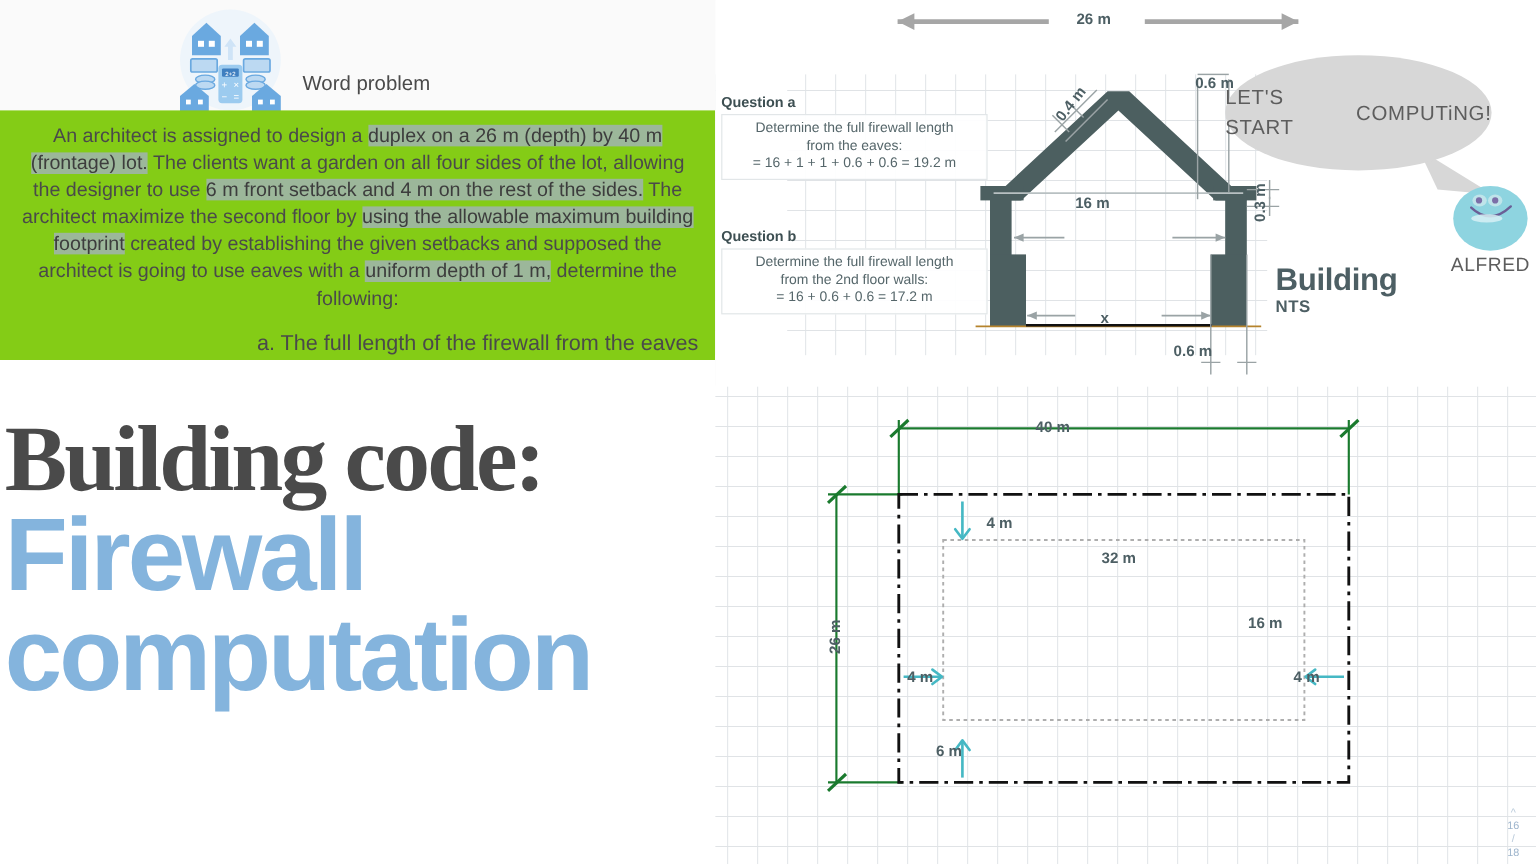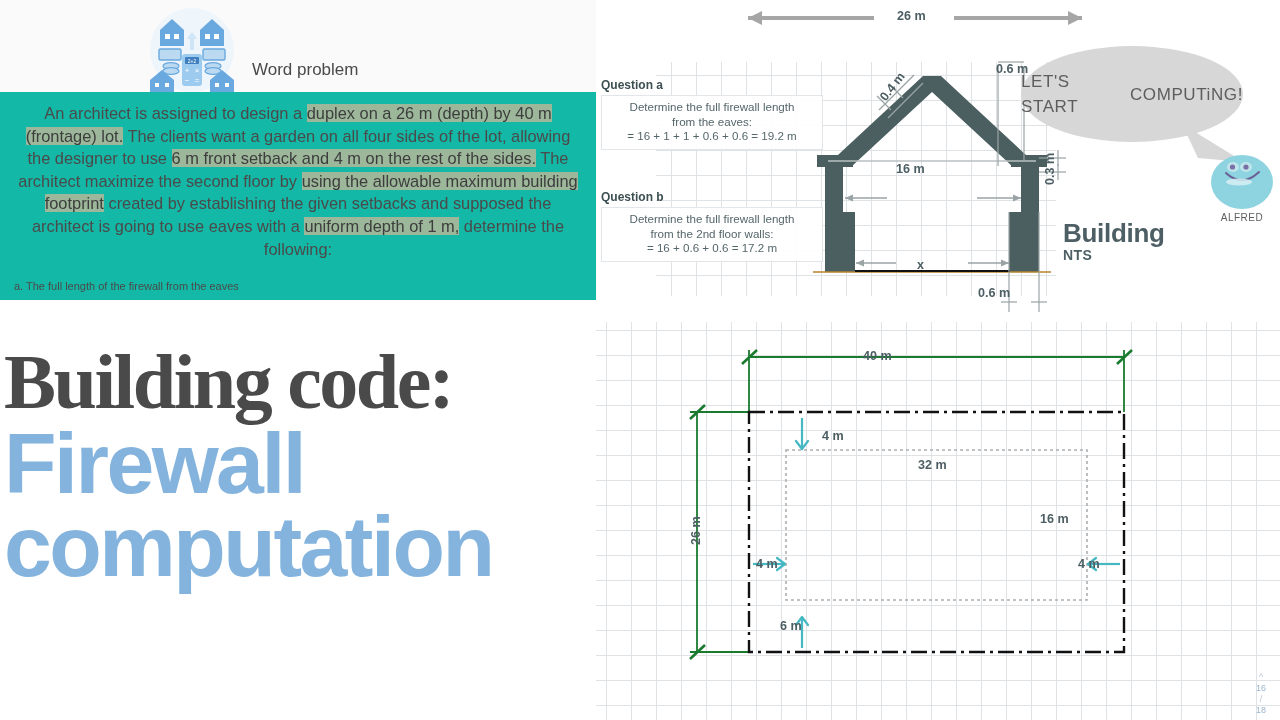--- a/index.html
+++ b/index.html
@@ -21,31 +21,31 @@
     position: absolute; left: 140px; top: 2px; width: 300px; height: 92px;
     display: flex; align-items: flex-end; gap: 8px;
   }
   #logo-icon { width: 104px; height: 88px; }
   #logo-label {
     font-size: 17px; color: #4a4a4a; padding-bottom: 14px;
     font-family: "Liberation Sans", sans-serif;
   }
   #problem-band {
     position: absolute; left: 0; top: 92px; width: 596px; height: 208px;
-    background: #14b8a6;
+    background: #84cc16;
     padding: 10px 14px 0 14px;
   }
   #problem-text {
     font-size: 16.4px; line-height: 22.6px; color: #4a4a4a;
     text-align: center;
   }
   .hl { background: #9cb79a; color: #3d3d3d; }
   #sub-questions {
-    margin-top: 16px; font-size: 11px; line-height: 21px;
-    color: #4a4a4a; text-align: left;
+    margin-top: 16px; font-size: 18px; line-height: 21px;
+    color: #4a4a4a; text-align: right;
   }
 
   
   #title-block {
     position: absolute; left: 0; top: 300px; width: 596px; height: 420px;
     background: #ffffff; padding: 44px 0 0 4px;
   }
   .title-line {
     font-family: "Liberation Sans", sans-serif;
     font-weight: bold;
@@ -104,21 +104,21 @@
     position: absolute; left: 1021px; top: 46px; width: 222px; height: 96px;
     background: #d7d7d7; border-radius: 50%/50%;
     display: flex; align-items: center; justify-content: center;
     z-index: 9;
   }
   #bubble span { display:block; font-size: 17px; color: #5d5d5d; letter-spacing: .6px; line-height: 25px; }
   #bubble-tail {
     position: absolute; left: 1180px; top: 122px; z-index: 8;
   }
   #alfred-wrap { position: absolute; left: 1206px; top: 148px; width: 72px; z-index: 9; text-align:center; }
-  #alfred-name { font-size: 10px; color: #5d5d5d; letter-spacing: .5px; margin-top: -2px; }
+  #alfred-name { font-size: 16px; color: #5d5d5d; letter-spacing: .5px; margin-top: -2px; }
 
   #section-label {
     position: absolute; left: 1063px; top: 220px; z-index: 7;
   }
   #section-label .big { font-size: 26px; font-weight: bold; color: #4d5f64; letter-spacing: -.3px; line-height: 27px; }
   #section-label .nts { font-size: 14px; font-weight: bold; color: #4d5f64; letter-spacing: .4px; }
 
   
   #plan-svg { position: absolute; left: 0; top: 322px; width: 684px; height: 398px; z-index: 5; }
 

